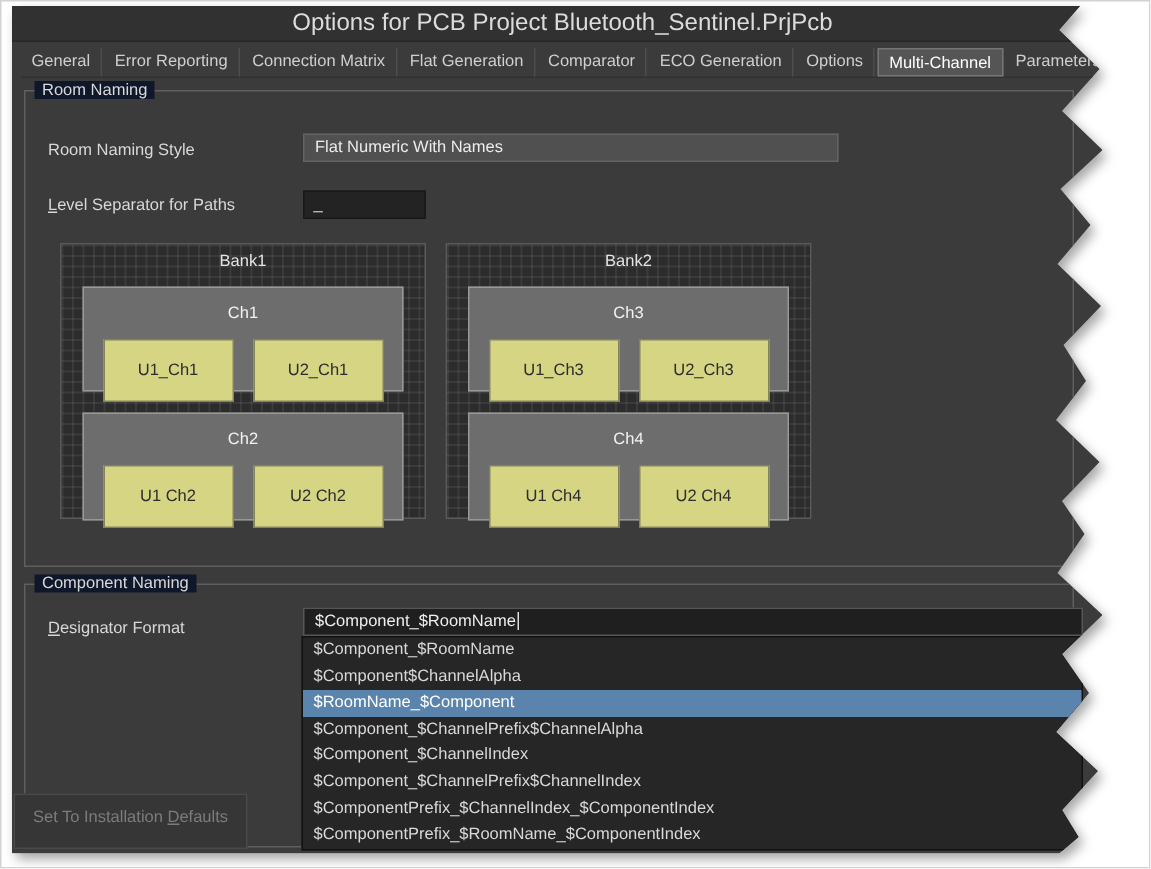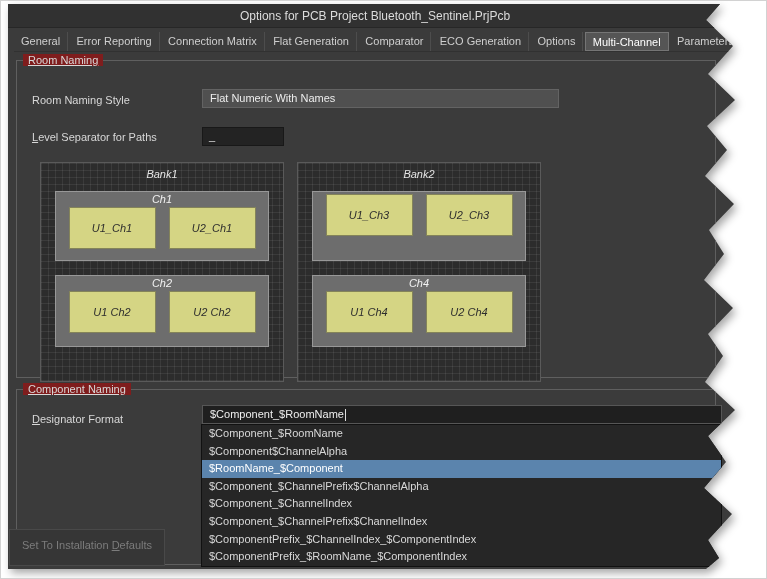--- a/index.html
+++ b/index.html
@@ -17,72 +17,71 @@
     background: #3b3b3b; overflow: hidden;
     clip-path: polygon(0 0, 712px 0, 698px 16px, 725px 42px, 700px 70px, 727px 96px,
       699px 122px, 719px 146px, 697px 172px, 726px 200px, 701px 226px, 716px 250px,
       696px 276px, 725px 304px, 700px 330px, 715px 352px, 697px 378px, 727px 406px,
       700px 432px, 718px 458px, 696px 484px, 724px 510px, 700px 536px, 711px 554px,
       698px 565px, 0 565px);
   }
   .titlebar {
     position: absolute; left: 0; top: 0; width: 100%; height: 24px;
     background: #313131; border-bottom: 1px solid #272727;
-    text-align: center; line-height: 24px; color: #dcdcdc; font-size: 12px;
+    text-align: center; line-height: 24px; color: #dcdcdc; font-size: 16px;
   }
   .tabs {
     position: absolute; left: 6px; top: 28px; right: 0; height: 20px;
     display: flex; align-items: stretch; border-bottom: 1px solid #313131; justify-content: space-between;
   }
   .tab {
     padding: 3px 7px; white-space: nowrap; color: #cfcfcf;
     border-right: 1px solid #4d4d4d; cursor: default;
   }
   .tab.active { background: #555555; color: #ffffff; border: 1px solid #757575; }
   .group {
     position: absolute; border: 1px solid #5f5f5f;
   }
   .group-room { left: 8px; top: 56px; width: 700px; height: 318px; }
   .group-comp { left: 8px; top: 385px; width: 700px; height: 176px; }
   .group-label {
-    position: absolute; top: -7px; left: 6px; background: #7f1d1d;
-    padding: 0 5px; color: #d8d8d8; text-decoration: underline;
+    position: absolute; top: -7px; left: 6px; background: #0f172a;
+    padding: 0 5px; color: #d8d8d8;
   }
   .form-label { position: absolute; left: 15px; color: #d8d8d8; white-space: nowrap; }
   .accel { text-decoration: underline; }
   .combo-style {
     position: absolute; left: 185px; top: 28px; width: 357px; height: 19px;
     background: #505050; border: 1px solid #636363; color: #ececec;
     line-height: 17px; padding-left: 7px; white-space: nowrap; overflow: hidden;
   }
   .input-sep {
     position: absolute; left: 185px; top: 66px; width: 82px; height: 19px;
     background: #232323; border: 1px solid #181818; color: #dddddd;
     line-height: 17px; padding-left: 6px;
   }
   .bank {
-    position: absolute; top: 101px; width: 244px; height: 220px;
+    position: absolute; top: 101px; width: 244px; height: 184px;
     background-color: #2c2c2c;
     background-image:
       linear-gradient(rgba(255,255,255,0.07) 1px, transparent 1px),
       linear-gradient(90deg, rgba(255,255,255,0.07) 1px, transparent 1px);
     background-size: 7px 7px;
     border: 1px solid #5a5a5a;
-    font-style: italic;
   }
   .bank1 { left: 23px; }
   .bank2 { left: 280px; }
   .bank-title { text-align: center; padding-top: 5px; height: 20px; color: #e4e4e4; }
   .room {
     margin: 8px 14px 0; height: 70px; background: #6d6d6d;
     border: 1px solid #989898; position: relative;
   }
   .room + .room { margin-top: 14px; height: 72px; }
-  .room-title { text-align: center; padding-top: 1px; color: #f2f2f2; }
-  .room-comps { display: flex; justify-content: center; gap: 13px; margin-top: 2px; }
+  .room-title { text-align: center; padding-top: 11px; color: #f2f2f2; }
+  .room-comps { display: flex; justify-content: center; gap: 13px; margin-top: 11px; }
   .comp {
     width: 87px; height: 42px; background: #d5d584; border: 1px solid #84845a;
     color: #2d2d2d; display: flex; align-items: center; justify-content: center;
     white-space: nowrap;
   }
   .combo-desig {
     position: absolute; left: 185px; top: 15px; width: 520px; height: 19px;
     background: #1f1f1f; border: 1px solid #565656; color: #eeeeee;
     line-height: 17px; padding-left: 7px; white-space: nowrap; overflow: hidden;
   }
@@ -153,20 +152,21 @@
             <div class="room-comps">
               <div class="comp">U1 Ch2</div>
               <div class="comp">U2 Ch2</div>
             </div>
           </div>
         </div>
 
         <div class="bank bank2">
           <div class="bank-title">Bank2</div>
           <div class="room">
+            <div class="room-title">Ch3</div>
             <div class="room-comps">
               <div class="comp">U1_Ch3</div>
               <div class="comp">U2_Ch3</div>
             </div>
           </div>
           <div class="room">
             <div class="room-title">Ch4</div>
             <div class="room-comps">
               <div class="comp">U1 Ch4</div>
               <div class="comp">U2 Ch4</div>

